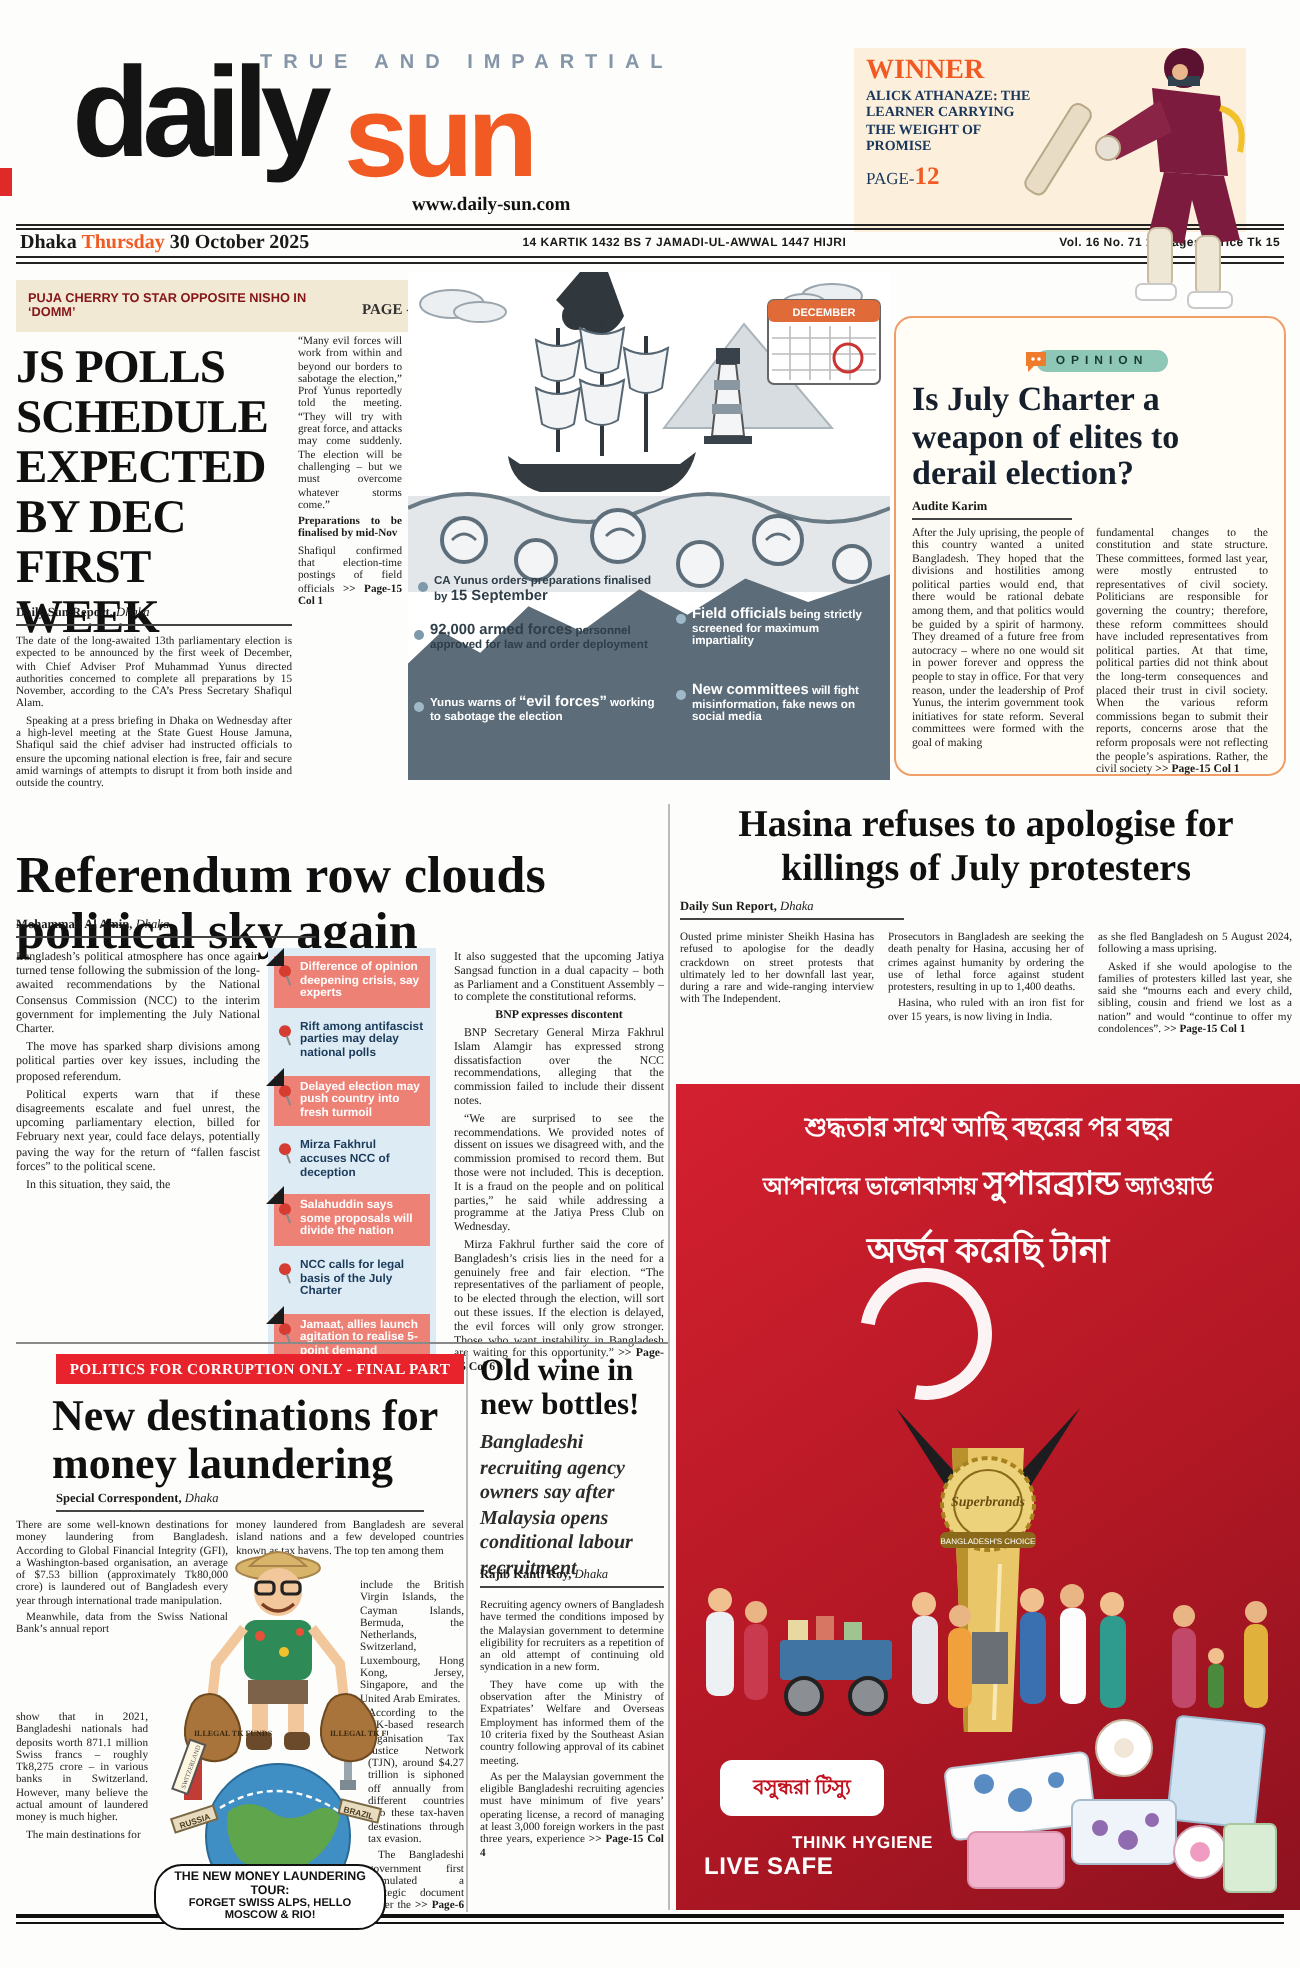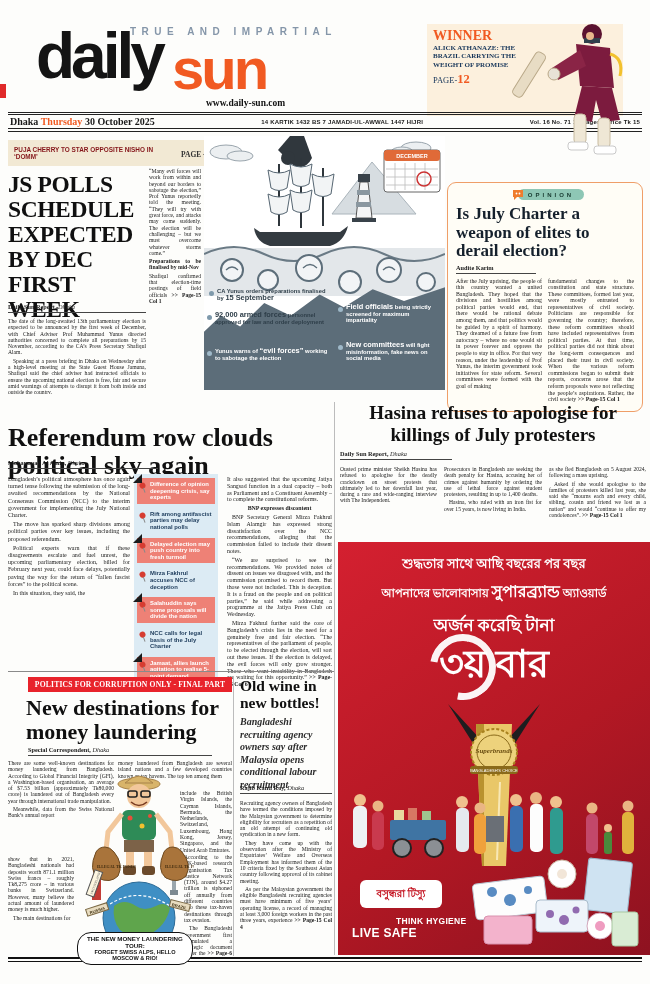--- a/index.html
+++ b/index.html
@@ -97,21 +97,21 @@
 
   <div class="abs" style="left:0;top:84px;width:6px;height:14px;background:#e02a2a;"></div>
 
   <div class="abs daily" style="left:36px;top:24px;">daily</div>
   <div class="abs tagline" style="left:130px;top:26px;">TRUE AND IMPARTIAL</div>
   <div class="abs sun" style="left:172px;top:40px;font-size:58px;">sun</div>
   <div class="abs website" style="left:206px;top:98px;">www.daily-sun.com</div>
 
   <div class="abs winner-box" style="left:427px;top:24px;width:196px;height:92px;padding:4px 6px;box-sizing:border-box;">
     <div class="winner-kicker">WINNER</div>
-    <div class="winner-headline">ALICK ATHANAZE: THE BRAZIL CARRYING THE WEIGHT OF PROMISE</div>
+    <div class="winner-headline">ALICK ATHANAZE: THE LEARNER CARRYING THE WEIGHT OF PROMISE</div>
     <div class="winner-page" style="margin-top:3px;"><span>PAGE-</span><b>12</b></div>
   </div>
 
   <svg class="abs" style="left:500px;top:14px;z-index:3;" width="148" height="150" viewBox="0 0 148 150">
     <circle cx="92" cy="20" r="10" fill="#5a1230"></circle>
     <rect x="84" y="24" width="16" height="5" fill="#30404c"></rect>
     <circle cx="90" cy="22" r="4" fill="#e8b78c"></circle>
     <path d="M76,30 L110,34 L114,74 L80,72 Z" fill="#7c1b3e"></path>
     <path d="M80,36 L52,54 L58,66 L86,52 Z" fill="#8a2446"></path>
     <circle cx="54" cy="60" r="6" fill="#e8e2d6" stroke="#b9a888"></circle>
@@ -226,21 +226,21 @@
     <div class="ib light" style="left:134px;top:168px;width:102px;">
       <span class="dot"></span>
       <span><span></span><span class="b-strong">Field officials</span><span> being strictly screened for maximum impartiality</span></span>
     </div>
     <div class="ib light" style="left:134px;top:206px;width:104px;">
       <span class="dot"></span>
       <span><span></span><span class="b-strong">New committees</span><span> will fight misinformation, fake news on social media</span></span>
     </div>
   </div>
 
-  <div class="abs op-box" style="left:447px;top:182px;width:196px;height:230px;box-sizing:border-box;padding:6px 8px;">
+  <div class="abs op-box" style="left:447px;top:158px;width:196px;height:230px;box-sizing:border-box;padding:16px 8px;">
     <div style="display:flex;justify-content:center;position:relative;">
       <svg width="12" height="12" viewBox="0 0 12 12" style="position:relative;left:6px;top:0;z-index:2;">
         <path d="M1,1 h10 v7 h-6 l-3,3 v-3 h-1 Z" fill="#ef7c2d"></path>
         <circle cx="4.5" cy="4.5" r="0.9" fill="#fff"></circle>
           <circle cx="7.5" cy="4.5" r="0.9" fill="#fff"></circle>
       </svg>
       <div class="op-pill">OPINION</div>
     </div>
     <div class="h-op" style="margin-top:4px;">Is July Charter a weapon of elites to derail election?</div>
     <div class="byline" style="width:80px;margin-top:3px;"><b>Audite Karim</b></div>
@@ -354,21 +354,20 @@
       <p>as she fled Bangladesh on 5 August 2024, following a mass uprising.</p>
       <p><span>Asked if she would apologise to the families of protesters killed last year, she said she “mourns each and every child, sibling, cousin and friend we lost as a nation” and would “continue to offer my condolences”.</span> <span class="cont">&gt;&gt; Page-15 Col 1</span></p>
     </div>
   </div>
 
   <div class="abs ad" style="left:338px;top:542px;width:312px;height:413px;">
     <div class="ad-l1" style="margin-top:12px;">শুদ্ধতার সাথে আছি বছরের পর বছর</div>
     <div class="ad-l2" style="margin-top:4px;"><span>আপনাদের ভালোবাসায় </span><span class="big">সুপারব্র্যান্ড</span><span> অ্যাওয়ার্ড</span></div>
     <div class="ad-l3" style="margin-top:6px;">অর্জন করেছি টানা</div>
     <div class="swirl" style="left:92px;top:92px;"></div>
-    <div class="ad-l4" style="margin-top:4px;position:relative;">৩য় বার</div>
 
     <svg class="abs" style="left:96px;top:148px;" width="120" height="180" viewBox="0 0 120 180">
       <path d="M14,14 L58,62 L60,176 L42,58 Z" fill="#1d1d1f"></path>
       <path d="M106,14 L62,62 L60,176 L78,58 Z" fill="#1d1d1f"></path>
       <text x="52" y="120" font-size="7" fill="#cfc9bd" font-family="Liberation Serif,serif" font-style="italic" transform="rotate(-86 52 120)">BASHUNDHARA TISSUE</text>
       <polygon points="42,34 78,34 72,176 48,176" fill="#e9c768"></polygon>
       <polygon points="42,34 50,34 50,176 48,176" fill="#b9922e"></polygon>
       <circle cx="60" cy="62" r="23" fill="#edd27c" stroke="#a8821f" stroke-width="2" stroke-dasharray="3 2"></circle>
       <circle cx="60" cy="62" r="17" fill="none" stroke="#8a6a1a" stroke-width="1"></circle>
       <text x="60" y="63" font-size="7" font-style="italic" font-weight="bold" fill="#6b4f12" text-anchor="middle" font-family="Liberation Serif,serif">Superbrands</text>

